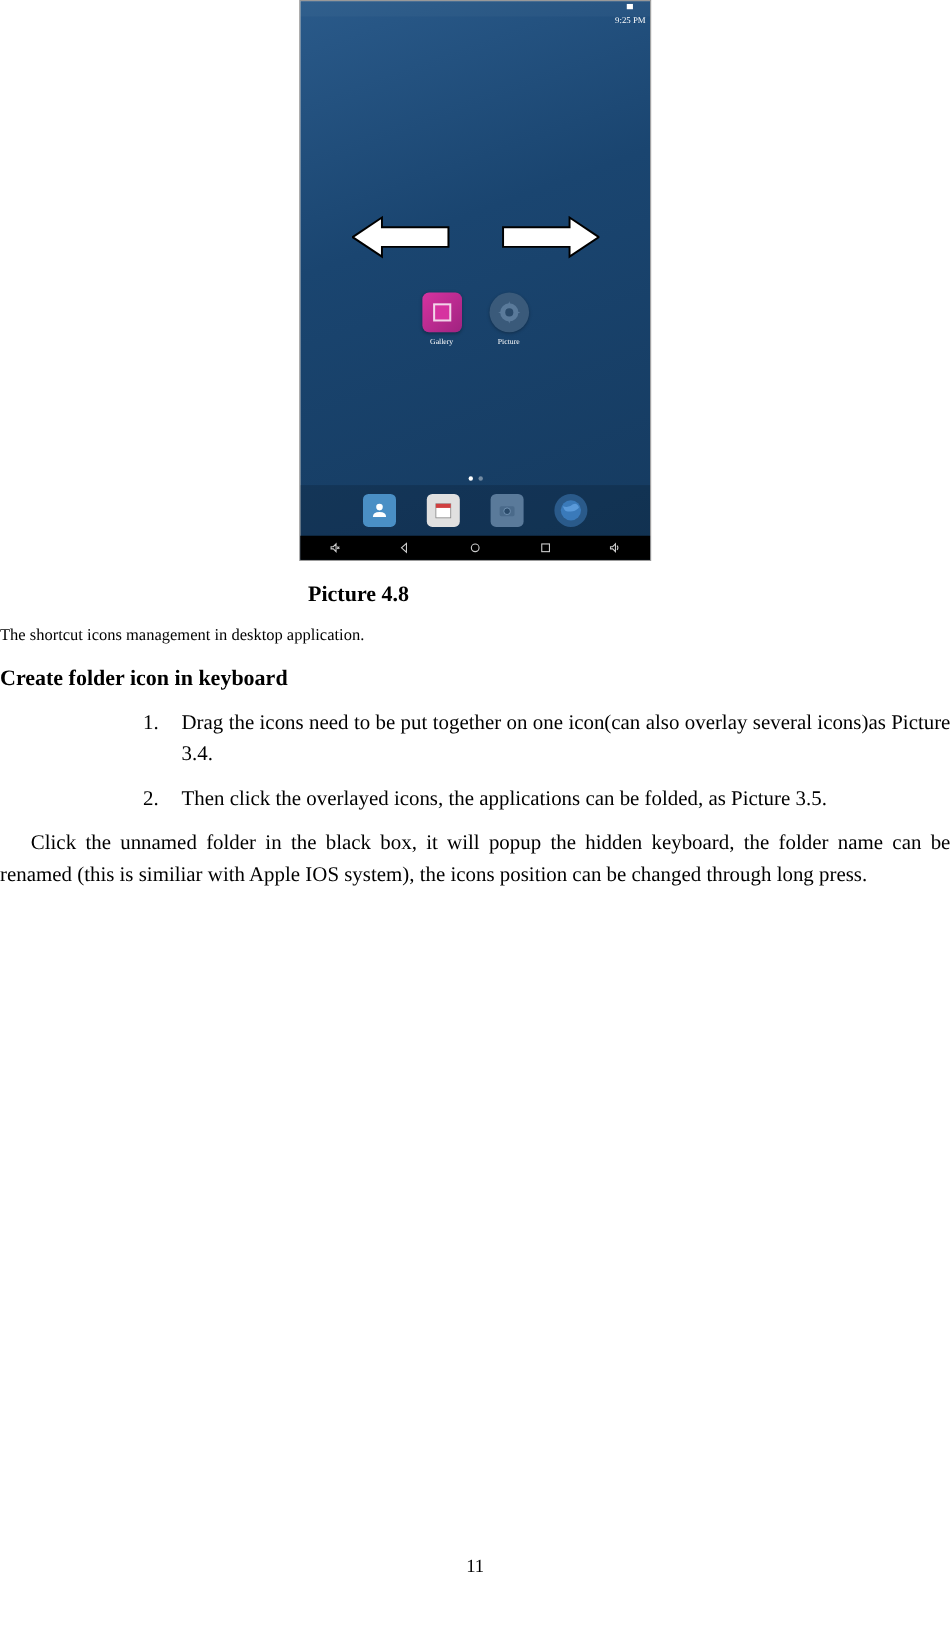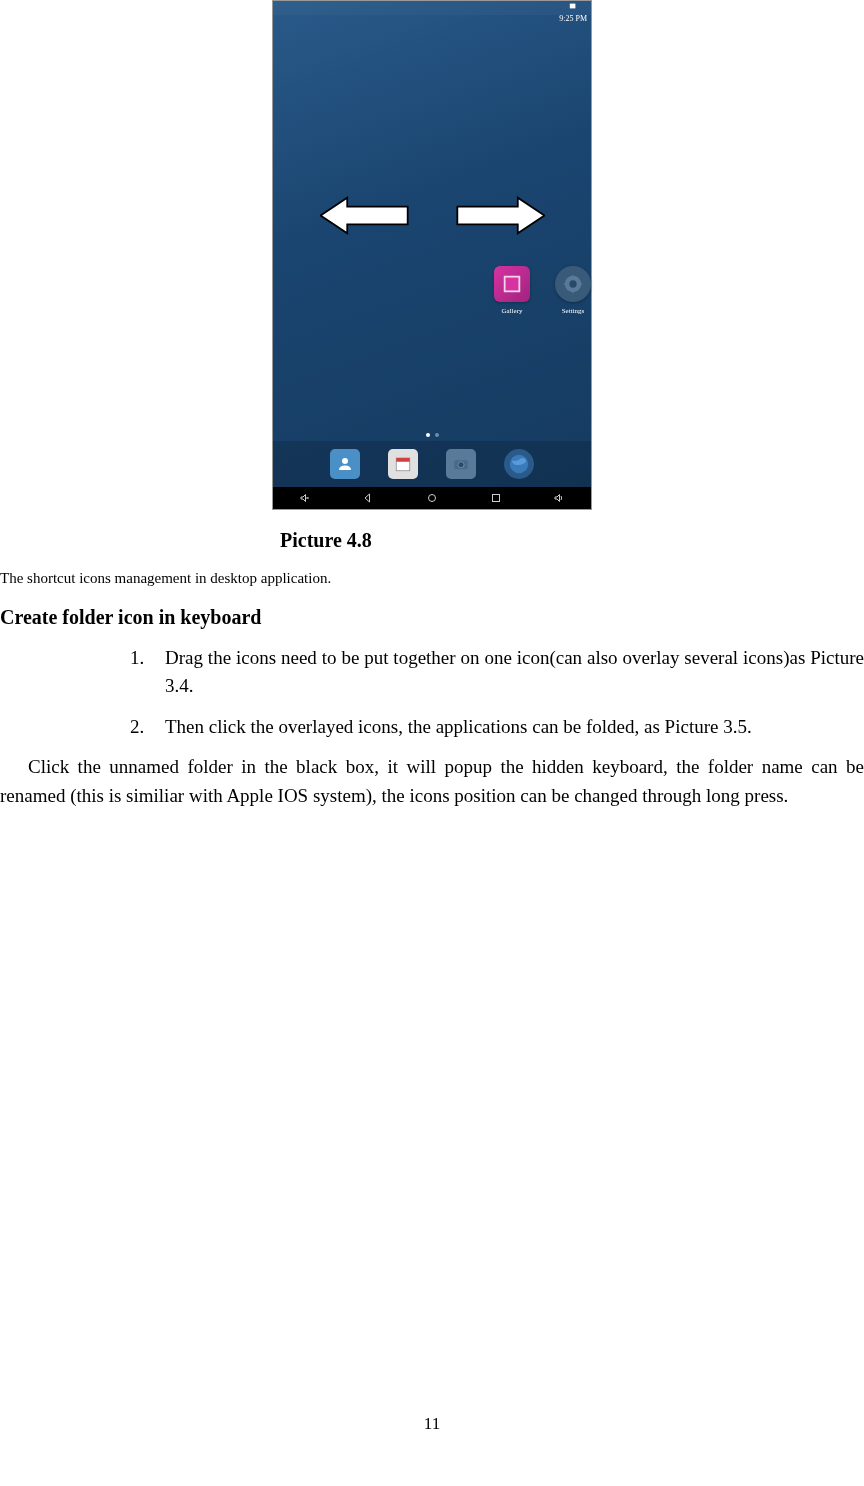--- a/index.html
+++ b/index.html
@@ -59,21 +59,21 @@
     .arrow-left, .arrow-right {
       width: 90px;
       height: 40px;
     }
     .app-icons-row {
       position: absolute;
       top: 265px;
       left: 0;
       width: 100%;
       display: flex;
-      justify-content: flex-end;
+      justify-content: center;
       gap: 25px;
     }
     .app-icon-container {
       display: flex;
       flex-direction: column;
       align-items: center;
       gap: 4px;
     }
     .app-icon {
       width: 36px;
@@ -237,21 +237,21 @@
           <span class="app-label">Gallery</span>
         </div>
         <div class="app-icon-container">
           <div class="app-icon settings-icon">
             <svg width="22" height="22" viewBox="0 0 24 24">
                 <circle cx="12" cy="12" r="9" fill="#5a7a9a"></circle>
                 <circle cx="12" cy="12" r="4" fill="#2a4a6a"></circle>
                 <path d="M12 1 L13 4 L11 4 Z M12 23 L13 20 L11 20 Z M1 12 L4 11 L4 13 Z M23 12 L20 11 L20 13 Z" fill="#5a7a9a"></path>
               </svg>
           </div>
-          <span class="app-label">Settings</span>
+          <span class="app-label">Picture</span>
         </div>
       </div>
 
       <div class="pagination-dots">
         <div class="dot active"></div>
         <div class="dot"></div>
       </div>
 
       <div class="dock">
         <div class="dock-icon contacts-icon">

